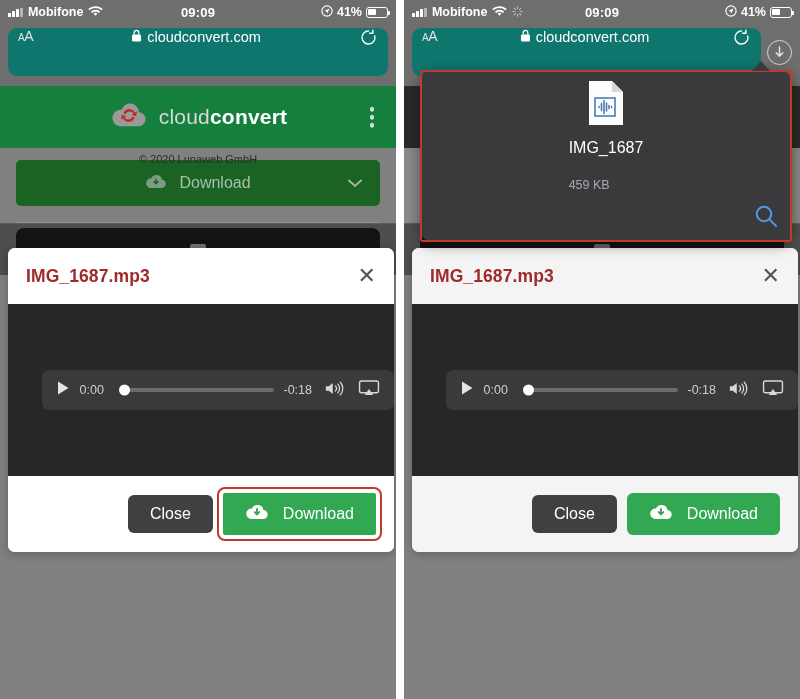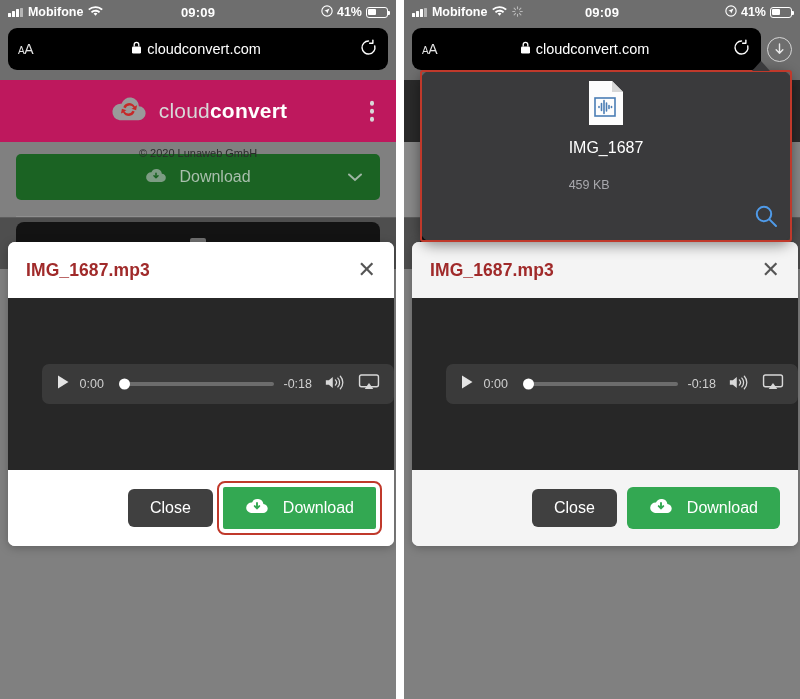--- a/index.html
+++ b/index.html
@@ -28,32 +28,32 @@
   .bars i { display:block; width:2.6px; background:#fff; border-radius:.5px; }
   .bars i:nth-child(1){height:4px;} .bars i:nth-child(2){height:6px;}
   .bars i:nth-child(3){height:8px;} .bars i:nth-child(4){height:9px; background:#b5b5b5;}
   .battery { width:22px; height:11px; border:1.4px solid #fff; border-radius:3px; position:relative; display:flex; align-items:center; padding:1.4px; }
   .battery::after { content:''; position:absolute; right:-3.4px; top:3px; width:2px; height:4px; background:#fff; border-radius:0 1px 1px 0; }
   .battery .lvl { height:100%; width:42%; background:#fff; border-radius:1px; }
 
   
   .urlbar-wrap { background:#6e6e6e; padding: 4px 8px 10px 8px; display:flex; align-items:center; gap:6px; }
   .urlbar {
-    flex:1; height:42px; background:#000000; border-radius:9px;
-    display:flex; align-items:center; padding: 0 10px; color:#fff; position:relative;
+    flex:1; height:48px; background:#0f766e; border-radius:9px;
+    display:flex; align-items:flex-start; padding: 0 10px; color:#fff; position:relative;
   }
   .aa { font-size:14px; letter-spacing:-0.5px; color:#e3e3e3; flex:0 0 auto;}
   .aa .small { font-size:10px; }
   .url-center { flex:1; display:flex; align-items:center; justify-content:center; gap:5px; }
   .url-text { font-size:14.5px; color:#fff; }
   .reload { flex:0 0 auto; }
   .dlcircle { width:25px; height:25px; border-radius:50%; border:1.4px solid #d6d6d6; display:flex; align-items:center; justify-content:center; flex:0 0 auto; }
 
   
-  .cc-header { background:#be185d; height:62px; display:flex; align-items:center; justify-content:center; position:relative; }
+  .cc-header { background:#15803d; height:62px; display:flex; align-items:center; justify-content:center; position:relative; }
   .cc-logo { display:flex; align-items:center; gap:10px; }
   .cc-word { font-size:21px; color:#d8d8d8; letter-spacing:.2px; }
   .cc-word b { color:#fff; font-weight:bold; }
   .kebab { position:absolute; right:22px; top:50%; transform:translateY(-50%); display:flex; flex-direction:column; gap:3.5px; }
   .kebab span { width:4.5px; height:4.5px; background:#d8d8d8; border-radius:50%; display:block; }
 
   
   .page-body { background:#808080; position:relative; flex:1; }
   .dl-card { padding: 12px 16px 10px 16px; }
   .dl-btn {

